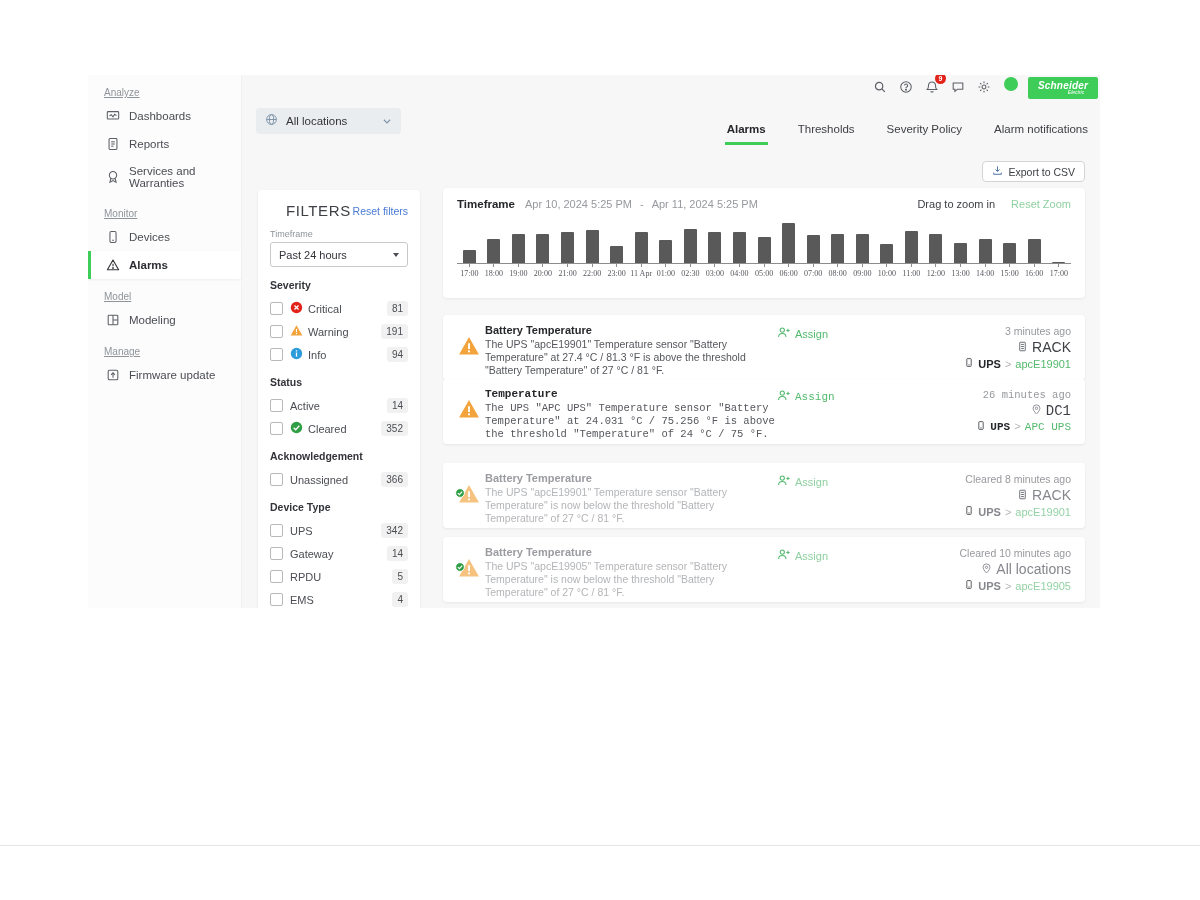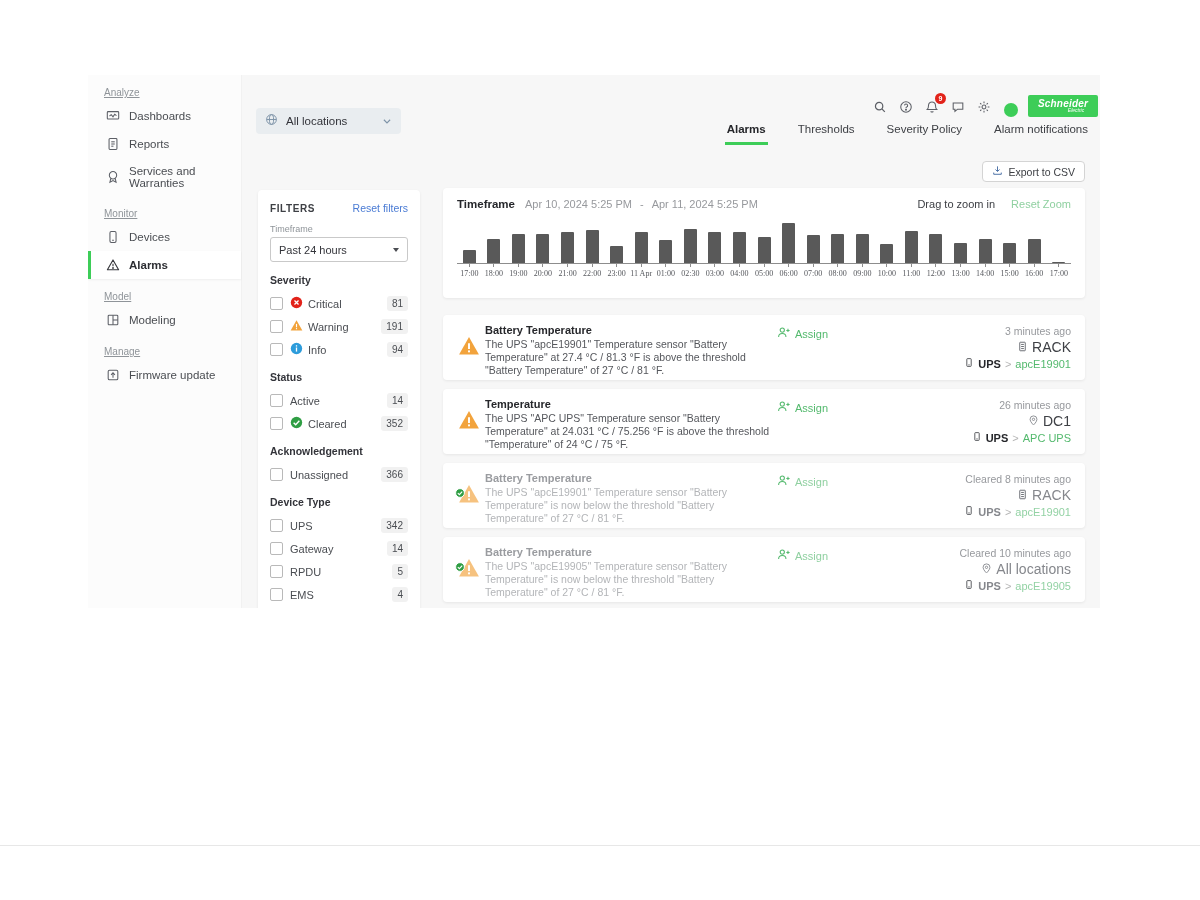--- a/index.html
+++ b/index.html
@@ -17,41 +17,41 @@
   .logo-text { font-size:12.5px; font-weight:bold; color:#1b1b1f; letter-spacing:.2px; white-space:nowrap; }
   .logo-glyph { font-family:"DejaVu Serif", serif; font-style:italic; font-weight:bold; font-size:15px; }
   .nav-section-label { font-size:10px; color:#8f9499; padding:12px 0 4px 16px;text-decoration:underline; }
   .nav-item { display:flex; align-items:center; gap:9px; padding:7px 8px 7px 15px; font-size:11.5px; color:#4a4d52; cursor:pointer; border-left:3px solid transparent; }
   .nav-item .icon svg { display:block; }
   .nav-item.active { background:#ffffff; border-left:3px solid #3dcd58; color:#2d2e33; font-weight:bold; box-shadow:0 1px 2px rgba(0,0,0,.06); }
 
   
   .main { position:absolute; left:154px; top:0; right:0; bottom:0; background:#f7f7f7; }
 
-  .topbar { position:absolute; top:2px; right:2px; display:flex; align-items:flex-end; gap:6px;margin-top:18px; }
+  .topbar { position:absolute; top:2px; right:2px; display:flex; align-items:flex-start; gap:6px; }
   .tb-icon { position:relative; width:20px; height:20px; display:flex; align-items:center; justify-content:center; cursor:pointer; }
   .badge { position:absolute; top:-4px; right:-4px; min-width:11px; height:11px; border-radius:6px; background:#e2231a; color:#fff; font-size:7px; font-weight:bold; display:flex; align-items:center; justify-content:center; padding:0 2px; }
   .avatar { width:14px; height:14px; border-radius:50%; background:#3dcd58; margin:0 4px; cursor:pointer; }
   .brand-logo { width:70px; height:22px; background:#3dcd58; border-radius:2px; color:#fff; display:flex; flex-direction:column; align-items:center; justify-content:center; line-height:1; cursor:pointer; }
   .brand-logo .b1 { font-size:10px; font-weight:bold; font-style:italic; letter-spacing:.2px; }
   .brand-logo .b2 { font-size:5px; font-style:italic; margin-left:26px; margin-top:-1px; }
 
   .loc-dropdown { position:absolute; left:14px; top:33px; width:145px; height:26px; background:#e9edf0; border-radius:4px; display:flex; align-items:center; gap:8px; padding:0 9px; cursor:pointer; }
   .loc-dropdown .label { font-size:11.5px; color:#33343a; flex:1; }
 
   .tabs { position:absolute; top:44px; right:10px; display:flex; gap:28px; }
   .tab { font-size:11.5px; color:#3e4045; padding:4px 2px 7px; cursor:pointer; border-bottom:3px solid transparent; }
   .tab.active { font-weight:bold; color:#26272b; border-bottom:3px solid #3dcd58; }
 
   .export-btn { position:absolute; top:86px; right:15px; height:21px; display:flex; align-items:center; gap:5px; background:#fff; border:1px solid #d4d4d4; border-radius:4px; padding:0 9px; font-size:10.5px; color:#3e4045; cursor:pointer; }
 
   
   .filters-card { position:absolute; left:16px; top:115px; width:162px; height:560px; background:#fff; border-radius:4px; box-shadow:0 1px 3px rgba(0,0,0,.07); padding:12px 12px; }
   .filters-head { display:flex; align-items:center; justify-content:space-between; margin-bottom:10px; }
-  .filters-title { font-size:10px; font-weight:bold; color:#3e4045; letter-spacing:.6px; }
+  .filters-title { font-size:15px; font-weight:normal; color:#3e4045; letter-spacing:.6px;margin-left:16px; }
   .reset-link { font-size:10.5px; color:#4a7bd4; cursor:pointer; }
   .tf-label { font-size:9px; color:#8f9499; margin-bottom:3px; }
   .tf-select { display:flex; align-items:center; justify-content:space-between; border:1px solid #c9c9c9; border-radius:3px; height:25px; padding:0 8px; font-size:11px; color:#33343a; cursor:pointer; background:#fff; margin-bottom:12px; }
   .caret { width:0; height:0; border-left:3.5px solid transparent; border-right:3.5px solid transparent; border-top:4px solid #4a4d52; }
   .fgroup-label { font-size:10.5px; font-weight:bold; color:#33343a; margin:10px 0 6px; }
   .fopt { display:flex; align-items:center; gap:7px; padding:4px 0; cursor:pointer; }
   .cbox { width:13px; height:13px; border:1.5px solid #b9b9b9; border-radius:2px; background:#fff; flex:none; }
   .fopt .olabel { font-size:11px; color:#4a4d52; flex:1; display:flex; align-items:center; gap:5px; }
   .count-pill { font-size:10px; color:#4a4d52; background:#f1f1f1; border-radius:3px; padding:2px 5px; min-width:14px; text-align:center; }
 
@@ -588,21 +588,21 @@
                 <span class="icon"><svg width="10" height="11" viewBox="0 0 16 16" fill="none" stroke="#45474c" stroke-width="1.4">
                     <rect x="4.5" y="1.8" width="7" height="12.4" rx="1"></rect>
                     <line x1="7" y1="11.8" x2="9" y2="11.8"></line>
                   </svg></span>
                 <span>UPS</span>
                 <span class="meta-sep">&gt;</span>
                 <span class="device-link">apcE19901</span>
               </div>
             </div>
           </div>
-          <div class="alarm-card" style="top: 314px;">
+          <div class="alarm-card" style="top: 304px; font-family: Liberation Mono, monospace;">
             <div class="sev-wrap">
               <span class="sev-tri"><svg width="22" height="22" viewBox="0 0 16 16">
                   <path d="M8 1.5 L15.2 14.2 H0.8 Z" fill="#f2a33c"></path>
                   <rect x="7.3" y="6" width="1.4" height="4.2" fill="#fff"></rect>
                   <rect x="7.3" y="11.2" width="1.4" height="1.4" fill="#fff"></rect>
                 </svg></span>
             </div>
             <div class="alarm-body">
               <div class="alarm-title">Temperature</div>
               <div class="alarm-desc">The UPS "APC UPS" Temperature sensor "Battery Temperature" at 24.031 °C / 75.256 °F is above the threshold "Temperature" of 24 °C / 75 °F.</div>

